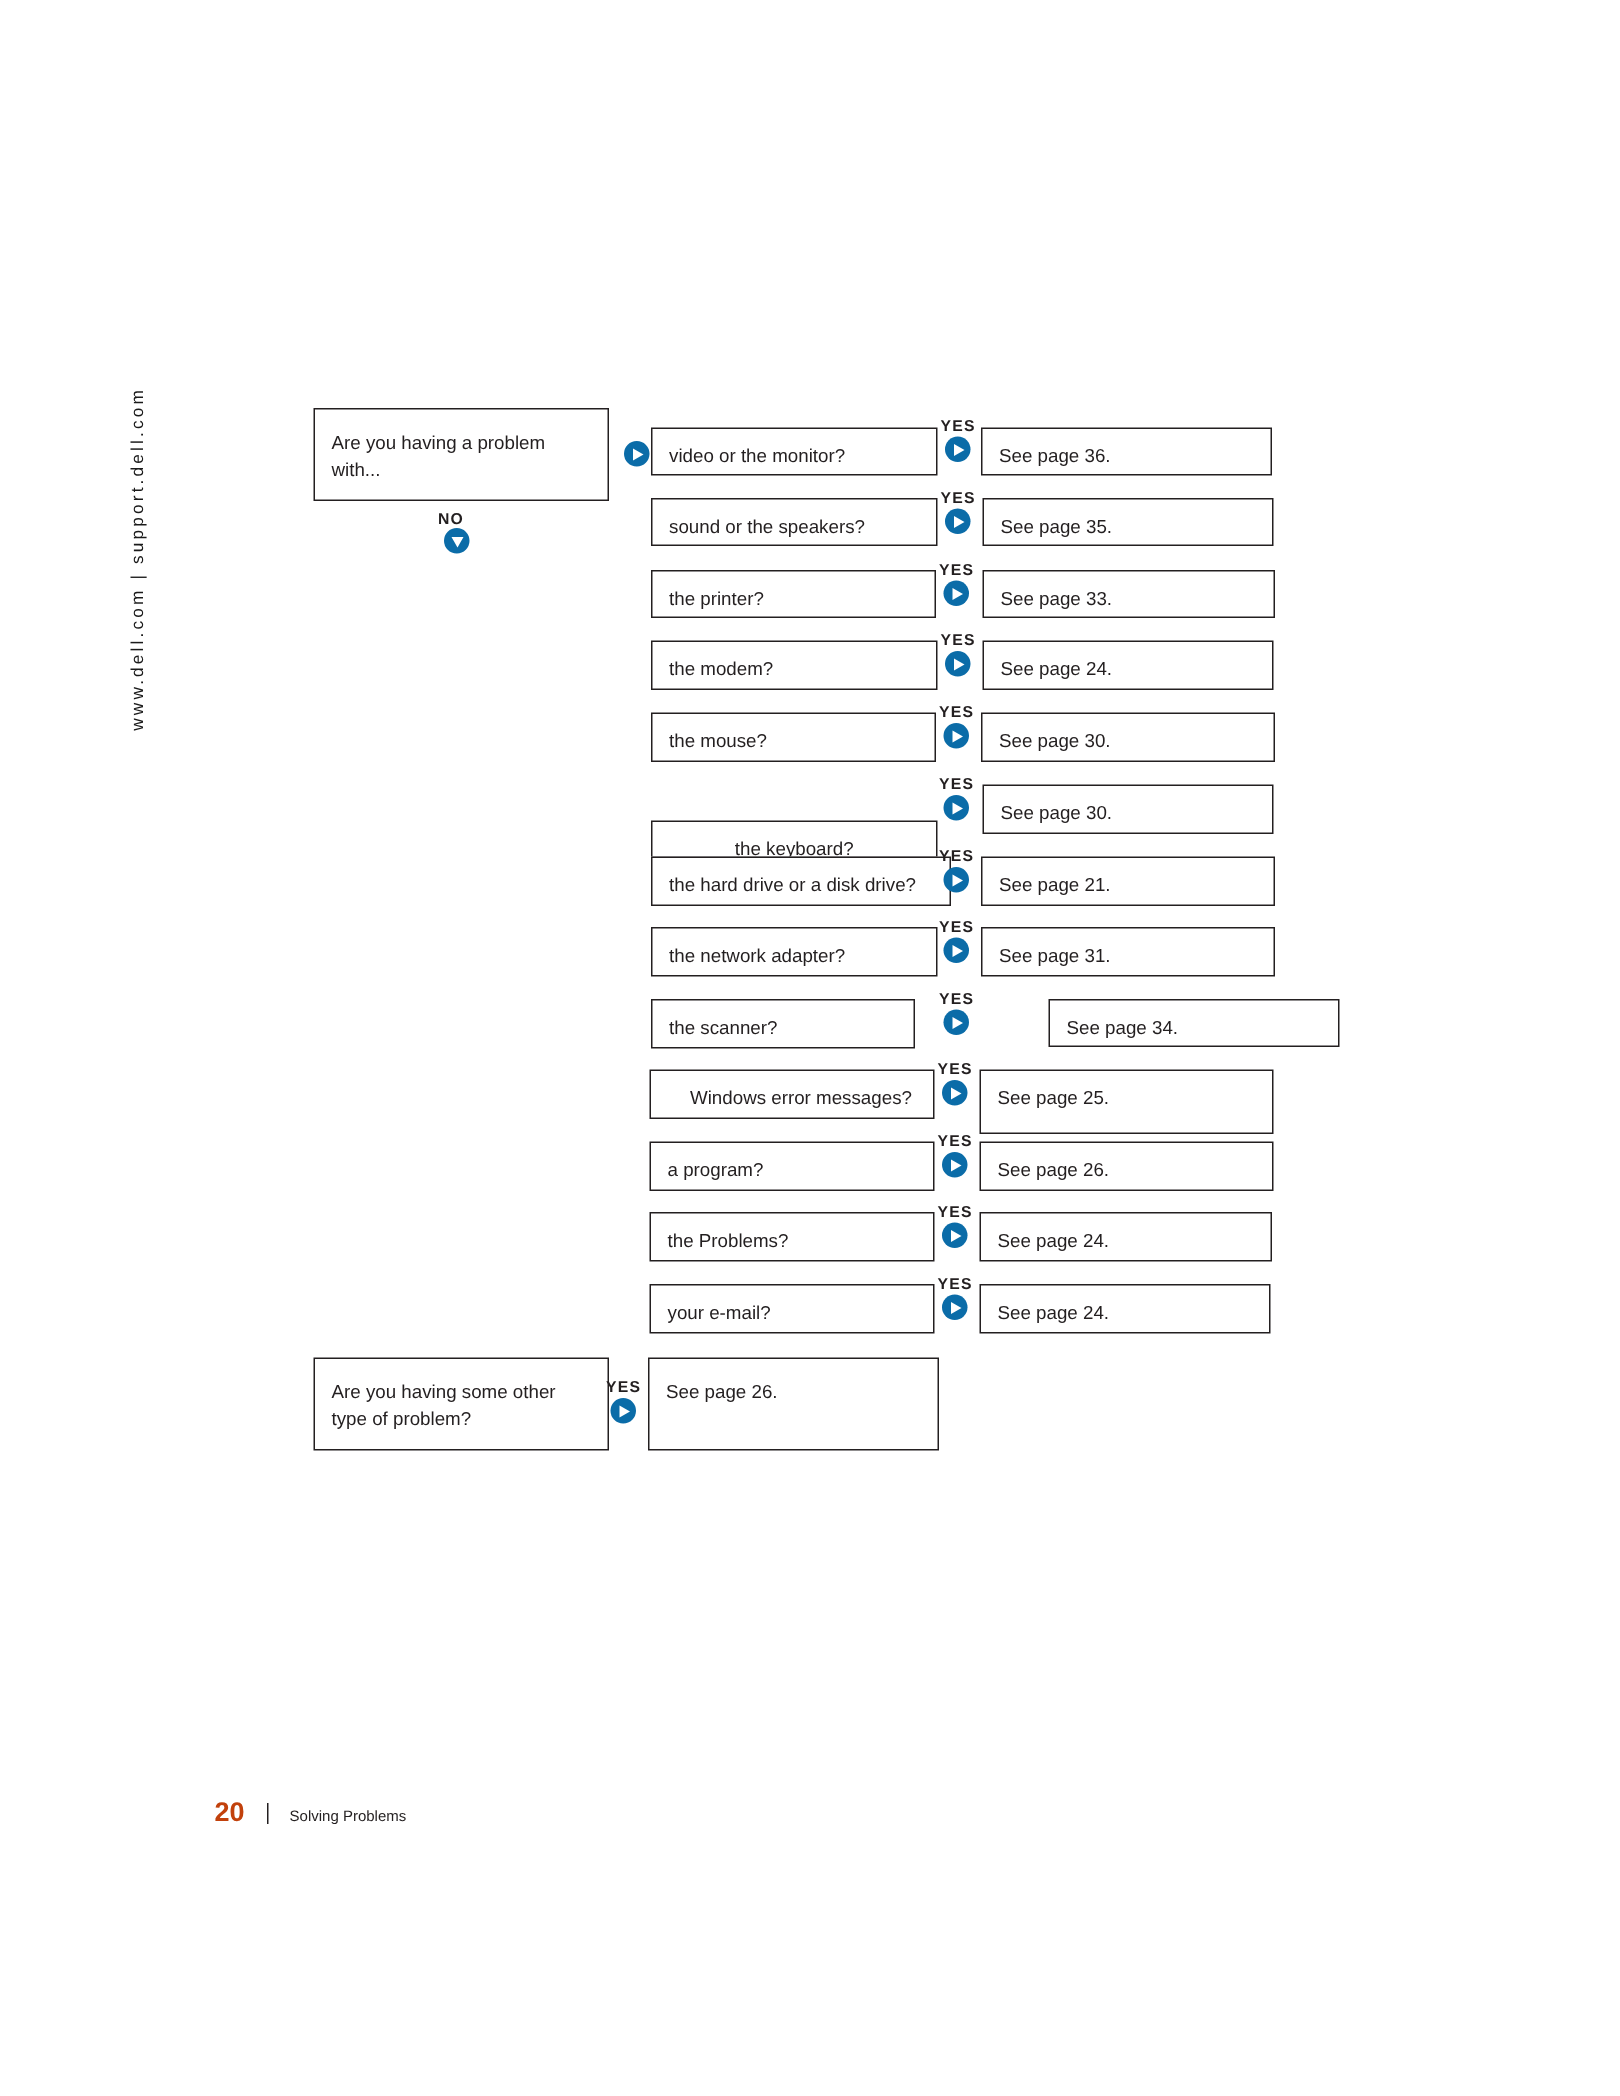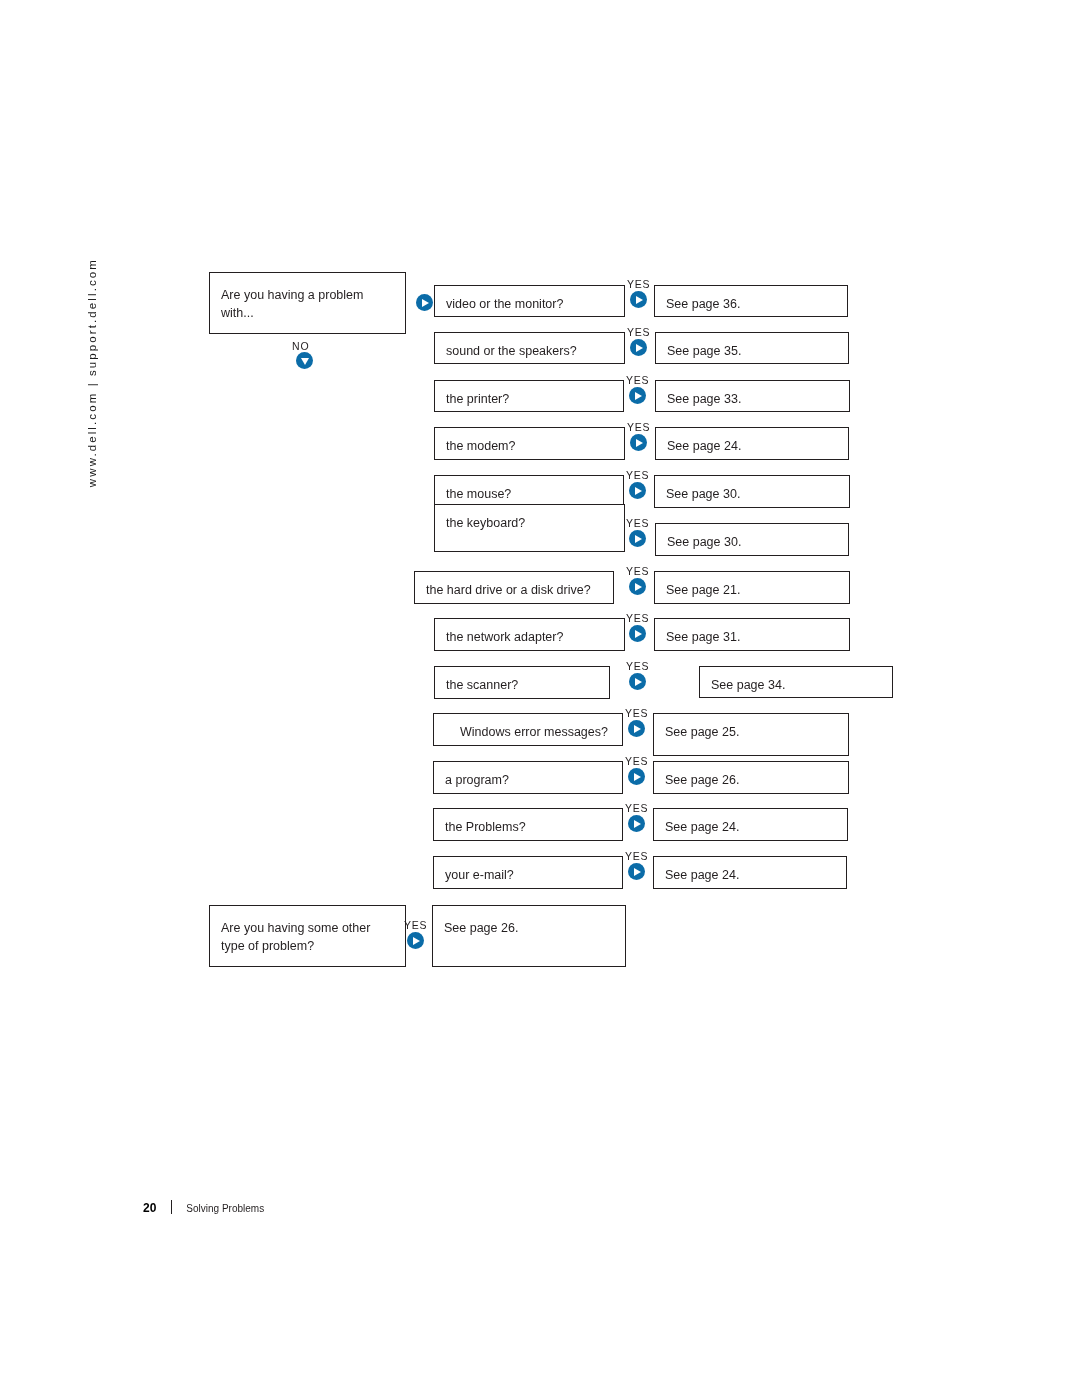--- a/index.html
+++ b/index.html
@@ -75,38 +75,38 @@
     border-right: 4.5px solid transparent;
     border-top: 7px solid #ffffff;
     border-bottom: 0;
     margin-left: 0;
     margin-top: 2px;
   }
 
   .label {
     position: absolute;
     font-size: 10.5px;
-    font-weight: normal;
+    font-weight: bold;
     letter-spacing: 0.8px;
     color: #231f20;
   }
 
   
   .footer {
     position: absolute;
     left: 143px;
     top: 1198px;
     display: flex;
     align-items: baseline;
     gap: 0;
   }
   .footer .pageno {
-    font-size: 12px;
+    font-size: 18px;
     font-weight: bold;
-    color: #000000;
+    color: #c2410c;
   }
   .footer .bar {
     display: inline-block;
     width: 1px;
     height: 14px;
     background: #231f20;
     margin: 0 14px 0 15px;
     position: relative;
     top: 2px;
   }
@@ -184,32 +184,32 @@
     <span>the mouse?</span>
   </div>
   <div class="label" style="left:626px; top:469px;">YES</div>
   <div class="marker" style="left:629px; top:482px;">
       <span class="tri"></span>
     </div>
   <div class="node" style="left:654px; top:475px; width:196px; height:33px;">
     <span>See page 30.</span>
   </div>
 
-  <div class="node" style="left:434px; top:504px; width:191px; height:48px;">
+  <div class="node" style="left:434px; top:547px; width:191px; height:25px;text-align:center;">
     <span>the keyboard?</span>
   </div>
   <div class="label" style="left:626px; top:517px;">YES</div>
   <div class="marker" style="left:629px; top:530px;">
       <span class="tri"></span>
     </div>
   <div class="node" style="left:655px; top:523px; width:194px; height:33px;">
     <span>See page 30.</span>
   </div>
 
-  <div class="node" style="left:414px; top:571px; width:200px; height:33px;">
+  <div class="node" style="left:434px; top:571px; width:200px; height:33px;">
     <span>the hard drive or a disk drive?</span>
   </div>
   <div class="label" style="left:626px; top:565px;">YES</div>
   <div class="marker" style="left:629px; top:578px;">
       <span class="tri"></span>
     </div>
   <div class="node" style="left:654px; top:571px; width:196px; height:33px;">
     <span>See page 21.</span>
   </div>
 

